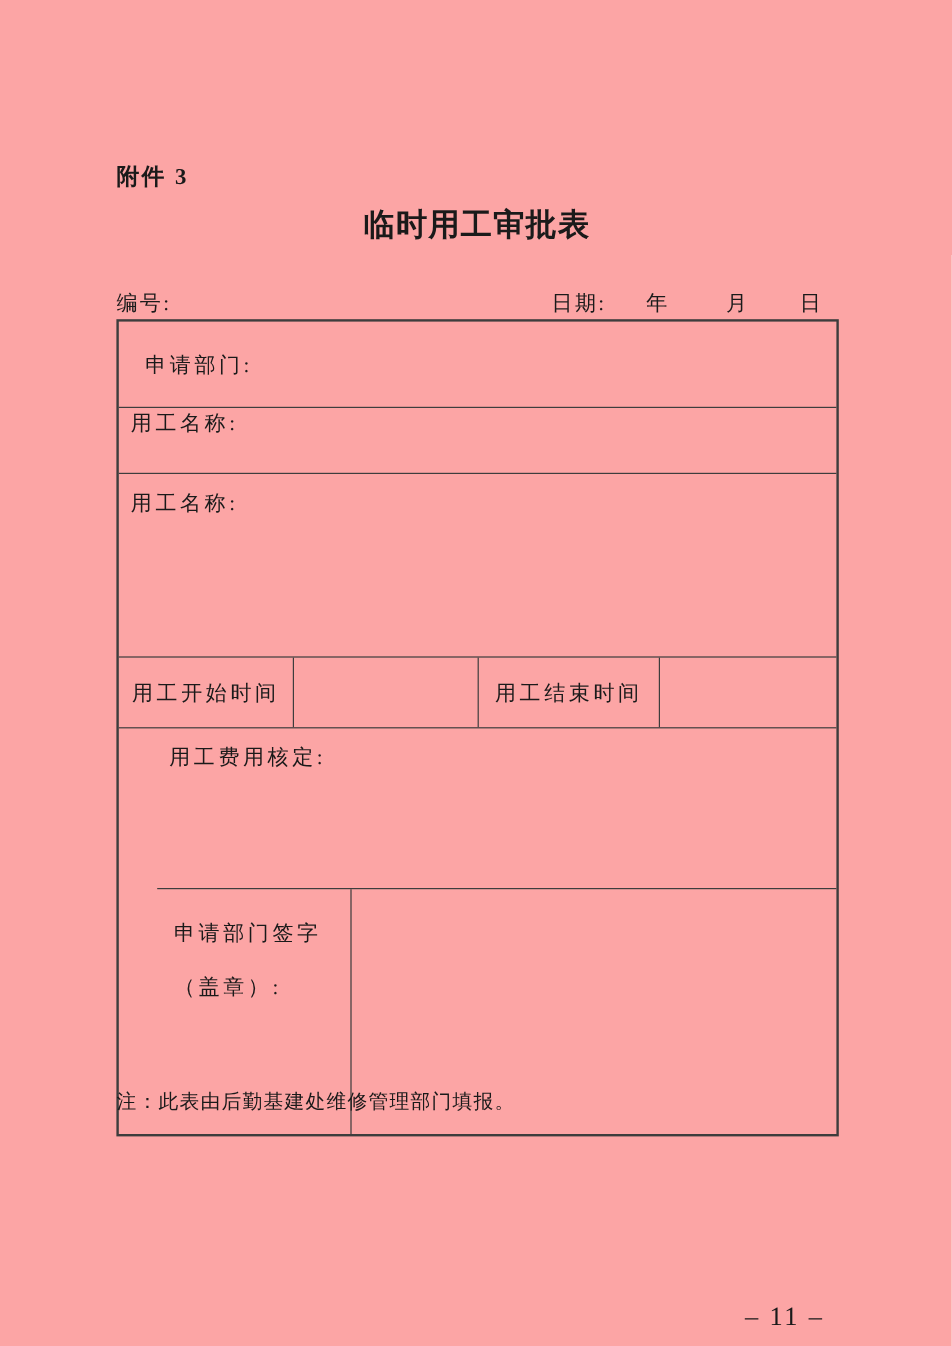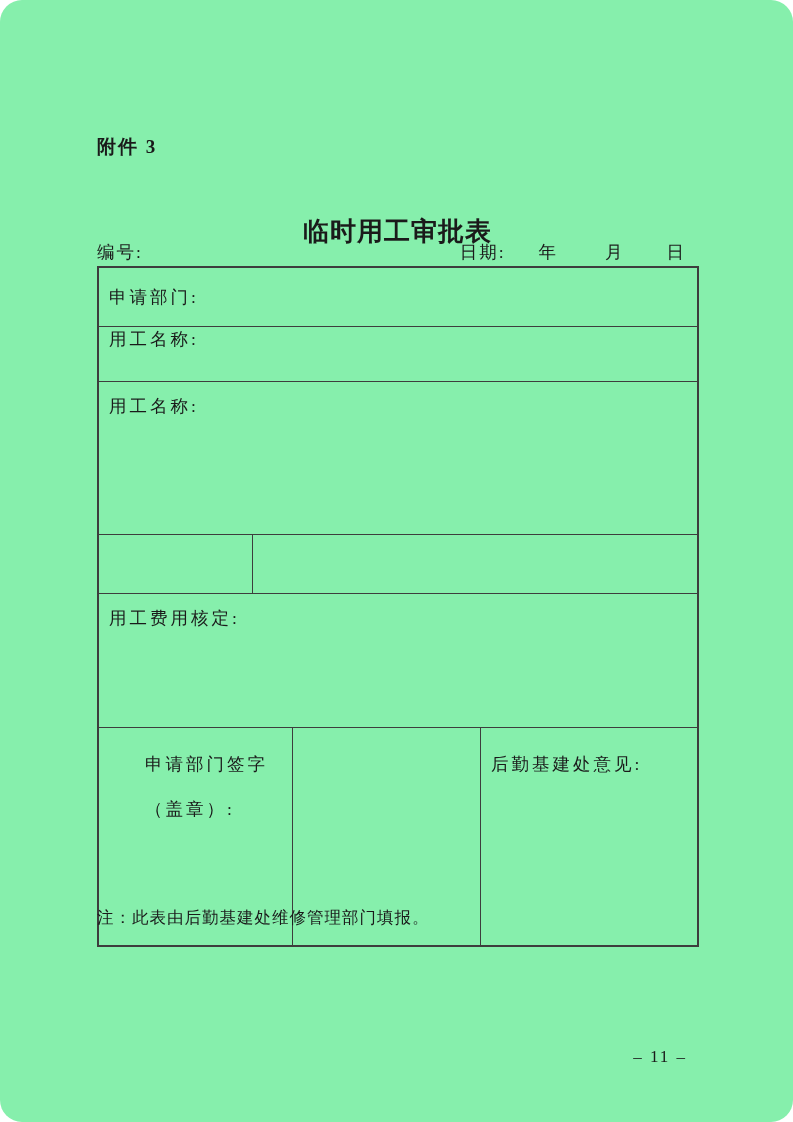--- a/index.html
+++ b/index.html
@@ -4,29 +4,29 @@
 <style>
   * { box-sizing: border-box; margin: 0; padding: 0; }
   html, body { background: #ffffff; }
   body {
     width: 793px; height: 1122px;
     font-family: "Liberation Serif", "DejaVu Serif", serif;
     color: #1a1a1a;
     position: relative;
     overflow: hidden;
   }
-  .page { position: absolute; inset: 0; background: #86efac; border-radius: 22px; }
+  .page { position: absolute; inset: 0; background: #fca5a5; }
 
   .attachment {
     position: absolute; left: 97px; top: 134px;
     font-size: 19px; font-weight: 700; letter-spacing: 2px;
   }
   .doc-title {
     position: absolute; left: 97px; top: 170px; width: 601px;
-    text-align: center; font-size: 26px; font-weight: 700; letter-spacing: 1px; margin-top: 44px;
+    text-align: center; font-size: 26px; font-weight: 700; letter-spacing: 1px;
   }
   .meta-row {
     position: absolute; left: 97px; top: 240px; width: 601px;
     display: flex; align-items: baseline;
     font-size: 17.5px; letter-spacing: 2px;
   }
   .meta-spacer { flex: 1; }
   .meta-year  { margin-left: 33px; }
   .meta-month { margin-left: 47px; }
   .meta-day   { margin-left: 42px; }
@@ -34,25 +34,25 @@
 
   .tbl {
     position: absolute; left: 97px; top: 266px;
     width: 602px; height: 681px;
     border: 2px solid #3d3d3d;
     display: flex; flex-direction: column;
     font-size: 17.5px; letter-spacing: 3px;
   }
   .trow { flex: none; display: flex; border-bottom: 1.5px solid #3d3d3d; }
   .trow:last-child { border-bottom: none; flex: 1; margin-left: 36px; }
-  .r1 { height: 59px; align-items: center; }
+  .r1 { height: 72px; align-items: center; padding-left: 12px; }
   .r2 { height: 55px; }
   .r3 { height: 153px; }
   .r4 { height: 59px; }
-  .r5 { height: 134px; }
+  .r5 { height: 134px; margin-left: 32px; }
   .cell-label-left { padding-left: 10px; }
   .cell-label-top  { padding: 12px 10px 0 10px; }
   .c { border-right: 1.5px solid #3d3d3d; display: flex; }
   .c:last-child { border-right: none; }
   .r4 .c { align-items: center; justify-content: center; }
   .c41 { width: 146px; }
   .c42 { width: 154px; }
   .c43 { width: 151px; }
   .c44 { flex: 1; }
   .c61 { width: 158px; }
@@ -61,22 +61,22 @@
   .sig-cell {
     display: block; padding: 14px 10px 0 10px; line-height: 45px;
   }
   .sig-cell span { display: block; }
 
   .note {
     position: absolute; left: 97px; top: 907px;
     font-size: 16.5px; letter-spacing: 1px;
   }
   .page-number {
-    position: absolute; right: 106px; top: 1047px;
-    font-size: 17px; letter-spacing: 2px;
+    position: absolute; right: 106px; top: 1084px;
+    font-size: 22px; letter-spacing: 2px;
   }
 </style>
 </head>
 <body>
 
 <div class="page">
 
   <div class="attachment">附件 3</div>
 
   <div class="doc-title">临时用工审批表</div>
@@ -99,38 +99,41 @@
 
     <div class="trow r2">
       <span class="cell-label-left">用工名称:</span>
     </div>
 
     <div class="trow r3">
       <span class="cell-label-top">用工名称:</span>
     </div>
 
     <div class="trow r4">
+      <div class="c c41">
+        <span>用工开始时间</span>
+      </div>
       <div class="c c42"></div>
+      <div class="c c43">
+        <span>用工结束时间</span>
+      </div>
       <div class="c c44"></div>
     </div>
 
     <div class="trow r5">
       <span class="cell-label-top">用工费用核定:</span>
     </div>
 
     <div class="trow r6">
       <div class="c c61 sig-cell">
         <span>申请部门签字</span>
         <span>（盖章）:</span>
       </div>
       <div class="c c62 sig-cell">
       </div>
-      <div class="c c63 sig-cell">
-        <span>后勤基建处意见:</span>
-      </div>
     </div>
 
   </div>
 
   <div class="note">注：此表由后勤基建处维修管理部门填报。</div>
 
   <div class="page-number">– 11 –</div>
 
 </div>
 

